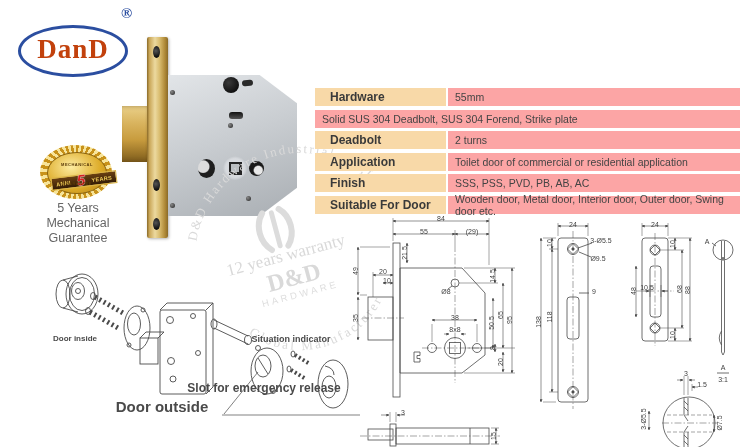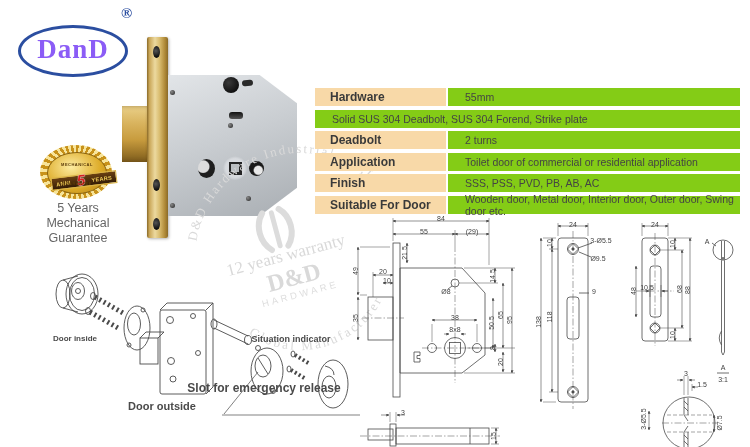--- a/index.html
+++ b/index.html
@@ -4,21 +4,21 @@
 <style>
   html,body{margin:0;padding:0;background:#fff;}
   .page{position:relative;width:750px;height:447px;background:#ffffff;overflow:hidden;
         font-family:"Liberation Sans",sans-serif;}
   .abs{position:absolute;}
 
   
   .logo-oval{left:18px;top:25px;width:104px;height:46px;border:3px solid #2b4ea0;
              border-radius:50%;display:flex;align-items:center;justify-content:center;z-index:4;}
   .logo-text{font-family:"Liberation Serif",serif;font-weight:bold;font-size:27px;
-             color:#8b5cf6;letter-spacing:1px;margin-top:-3px;}
+             color:#c2410c;letter-spacing:1px;margin-top:-3px;}
   .logo-reg{left:121px;top:5px;font-size:15px;color:#2b4ea0;font-weight:bold;
             font-family:"Liberation Serif",serif;z-index:4;}
 
   
   .photo{z-index:1;}
   .bolt{left:122px;top:106px;width:31px;height:56px;
         background:linear-gradient(180deg,#ead089 0%,#d9b45f 30%,#c89c3e 60%,#9a7428 85%,#7a5a1c 100%);
         box-shadow:inset -3px 0 4px rgba(90,60,10,.5);}
   .faceplate{left:147px;top:37px;width:21px;height:201px;border-radius:2px;
         background:linear-gradient(90deg,#8a6a28 0%,#caa759 12%,#ecd99f 38%,#d9bc6f 60%,#b08a38 85%,#8a6a28 100%);
@@ -64,22 +64,22 @@
   .seal-bottom{position:absolute;bottom:7px;width:100%;text-align:center;font-size:4px;
         color:#5a3a08;font-weight:bold;letter-spacing:.5px;}
   .guarantee-caption{left:28px;top:201px;width:100px;text-align:center;font-size:12.5px;
         color:#666;line-height:15px;z-index:4;}
 
   
   .spec-table{left:315px;top:88px;width:425px;z-index:4;}
   .spec-row{display:flex;margin-bottom:3.5px;height:18px;}
   .spec-label{width:131px;background:#f8d9a8;font-size:12px;font-weight:bold;color:#3a3a3a;
         display:flex;align-items:center;padding-left:15px;box-sizing:border-box;margin-right:2px;}
-  .spec-value{flex:1;background:#84cc16;font-size:10.5px;color:#444;
-        display:flex;align-items:center;padding-left:17px;box-sizing:border-box;}
+  .spec-value{flex:1;background:#fca5a5;font-size:10.5px;color:#444;
+        display:flex;align-items:center;padding-left:7px;box-sizing:border-box;}
 
   
   .watermark{left:140px;top:105px;z-index:2;pointer-events:none;}
 
   
   .exploded{left:30px;top:258px;z-index:3;}
   .tech{left:340px;top:205px;z-index:3;}
   .labels-layer{position:absolute;inset:0;z-index:5;pointer-events:none;}
   .dim{position:absolute;font-size:7px;color:#3f3f3f;white-space:nowrap;line-height:1;}
   .part-label{color:#4a4a4a;font-weight:bold;}
@@ -462,18 +462,18 @@
       <span class="dim" style="left: 633px; top: 291px; transform: translate(-50%, -50%) rotate(-90deg);">48</span>
       <span class="dim" style="left: 647px; top: 287px; transform: translate(-50%, -50%);">10.5</span>
       <span class="dim" style="left: 707px; top: 241px; transform: translate(-50%, -50%);">A</span>
       <span class="dim" style="left: 723px; top: 367px; transform: translate(-50%, -50%);">A</span>
       <span class="dim" style="left: 723px; top: 379px; transform: translate(-50%, -50%);">3:1</span>
       <span class="dim" style="left: 686px; top: 373px; transform: translate(-50%, -50%);">3</span>
       <span class="dim" style="left: 702px; top: 384px; transform: translate(-50%, -50%);">1.5</span>
       <span class="dim" style="left: 643px; top: 419px; transform: translate(-50%, -50%) rotate(-90deg);">3-Ø5.5</span>
       <span class="dim" style="left: 719px; top: 423px; transform: translate(-50%, -50%) rotate(-90deg);">Ø7.5</span>
       <span class="dim part-label" style="left: 75px; top: 339px; font-size: 8px; transform: translate(-50%, -50%);">Door inside</span>
-      <span class="dim part-label" style="left: 162px; top: 406px; font-size: 11px; transform: translate(-50%, -50%);">Door outside</span>
+      <span class="dim part-label" style="left: 162px; top: 406px; font-size: 15px; transform: translate(-50%, -50%);">Door outside</span>
       <span class="dim part-label" style="left: 291px; top: 339px; font-size: 9px; transform: translate(-50%, -50%);">Situation indicator</span>
       <span class="dim part-label" style="left: 264px; top: 388px; font-size: 12px; transform: translate(-50%, -50%);">Slot for emergency release</span>
     </div>
 
 </div>
 
 </body></html>

